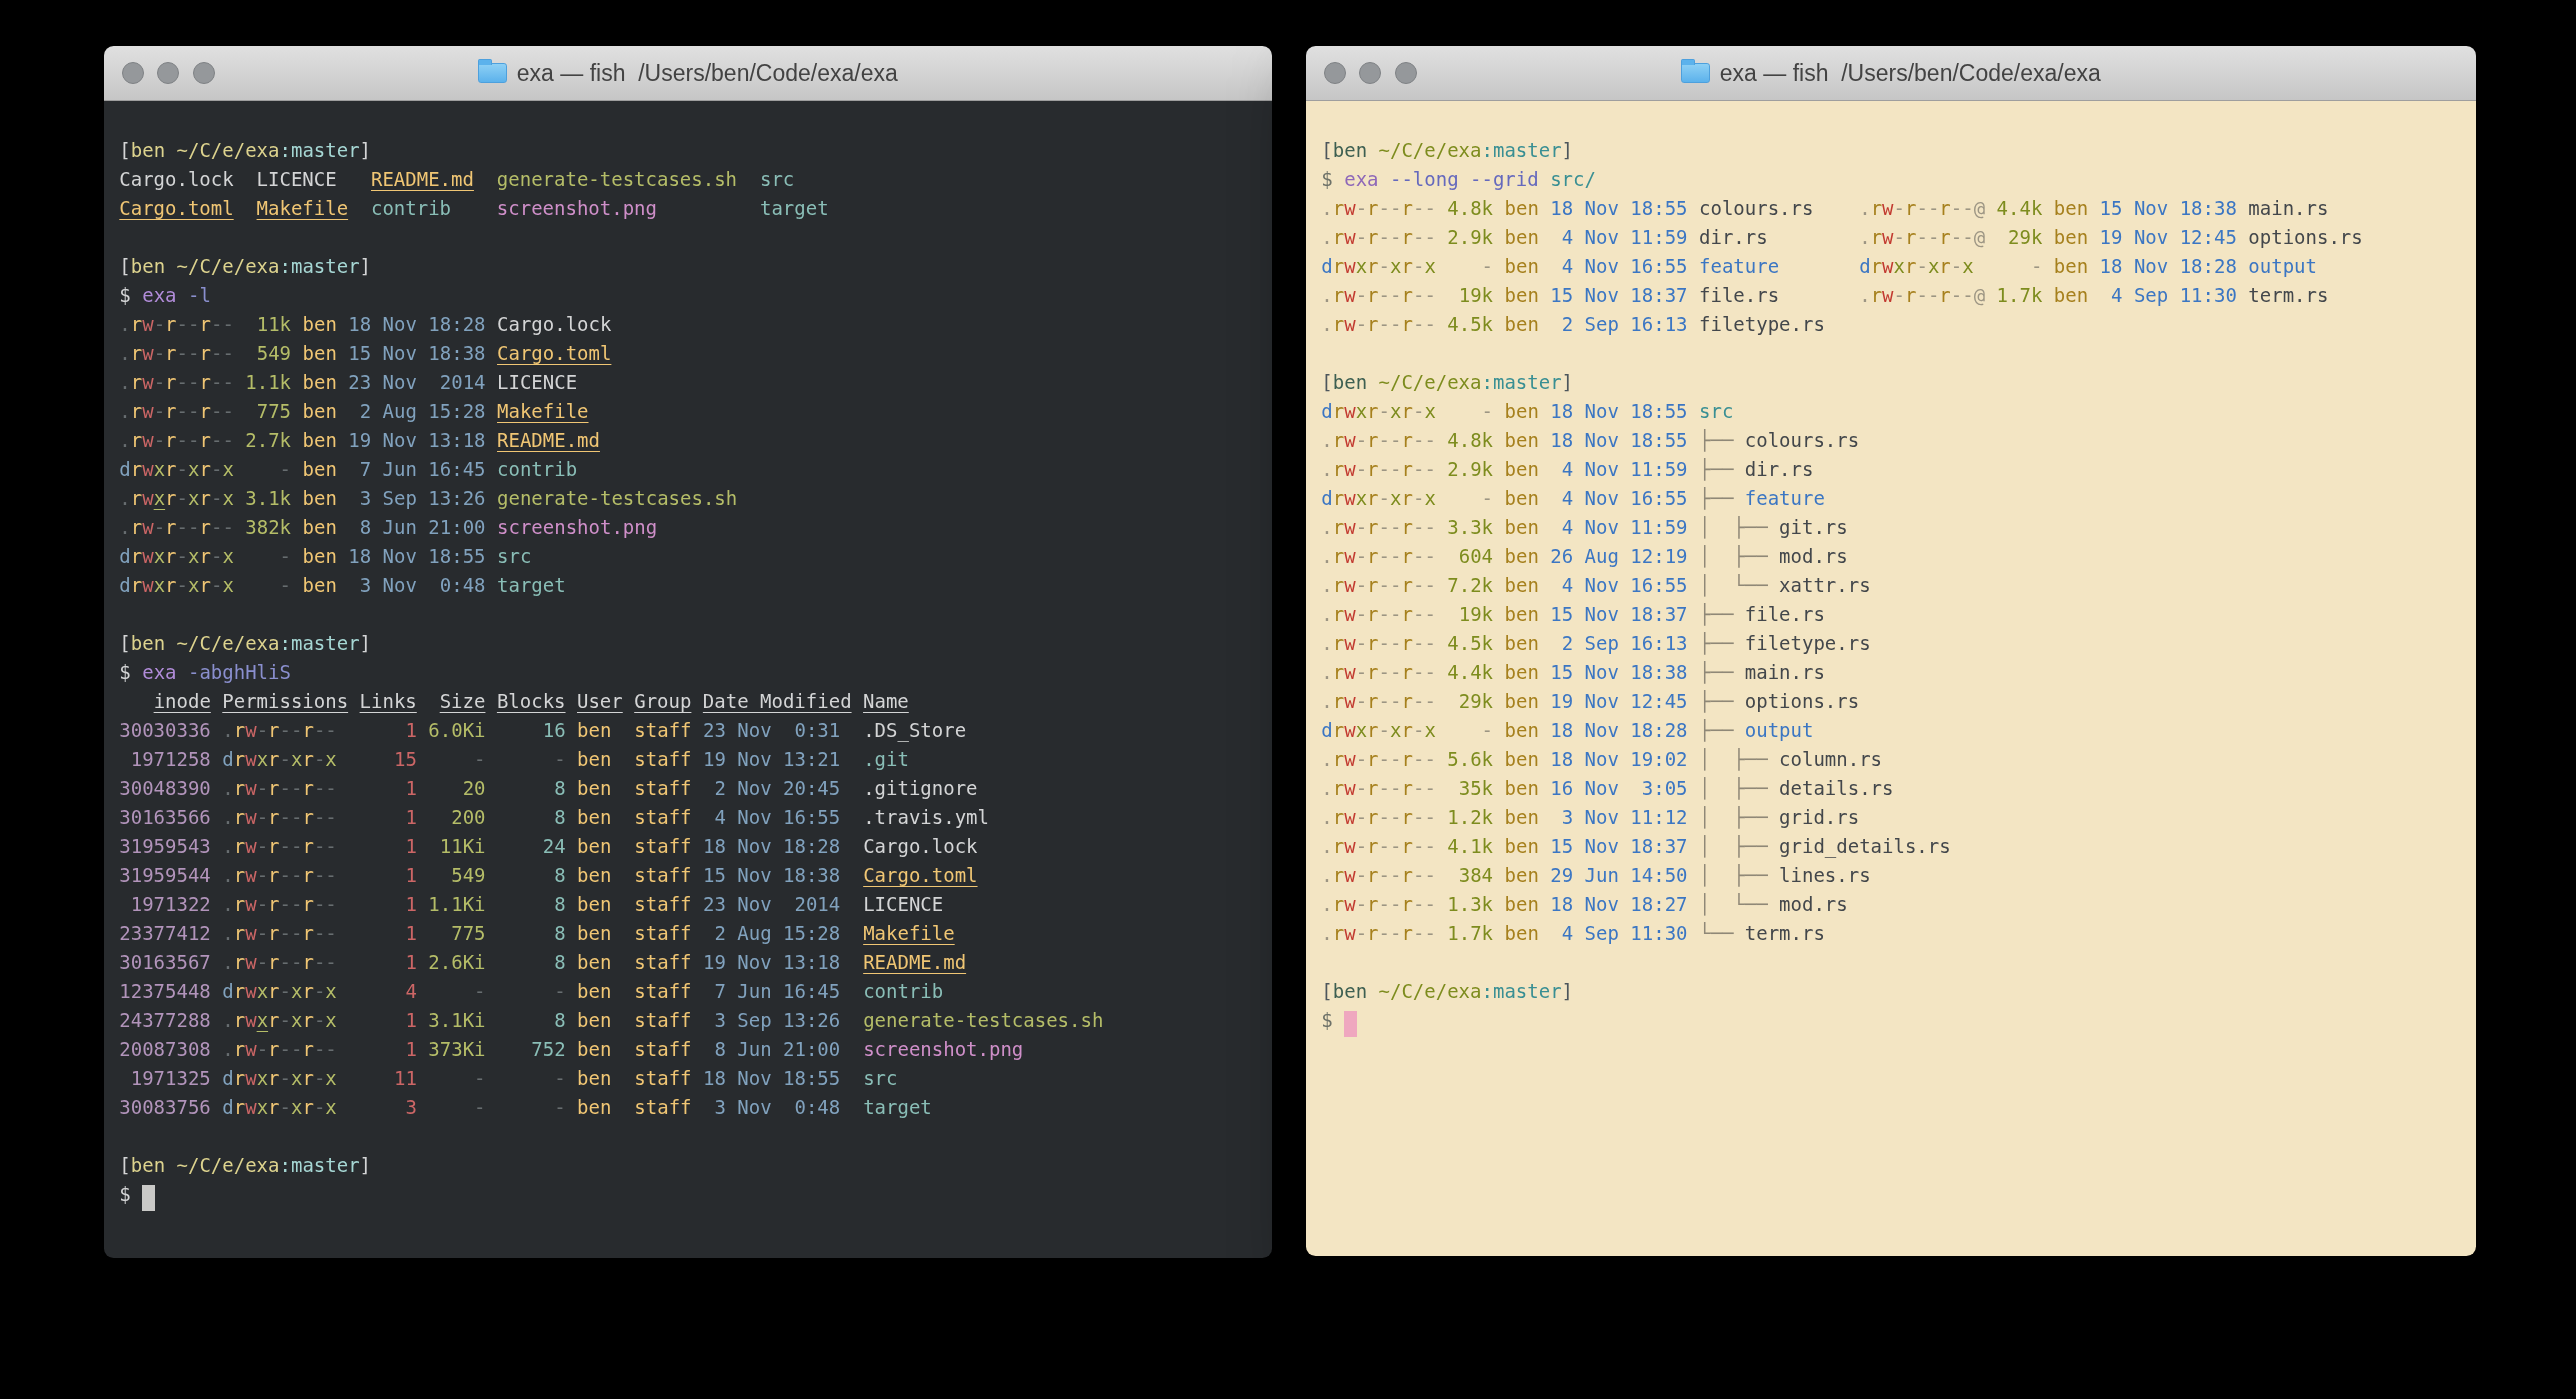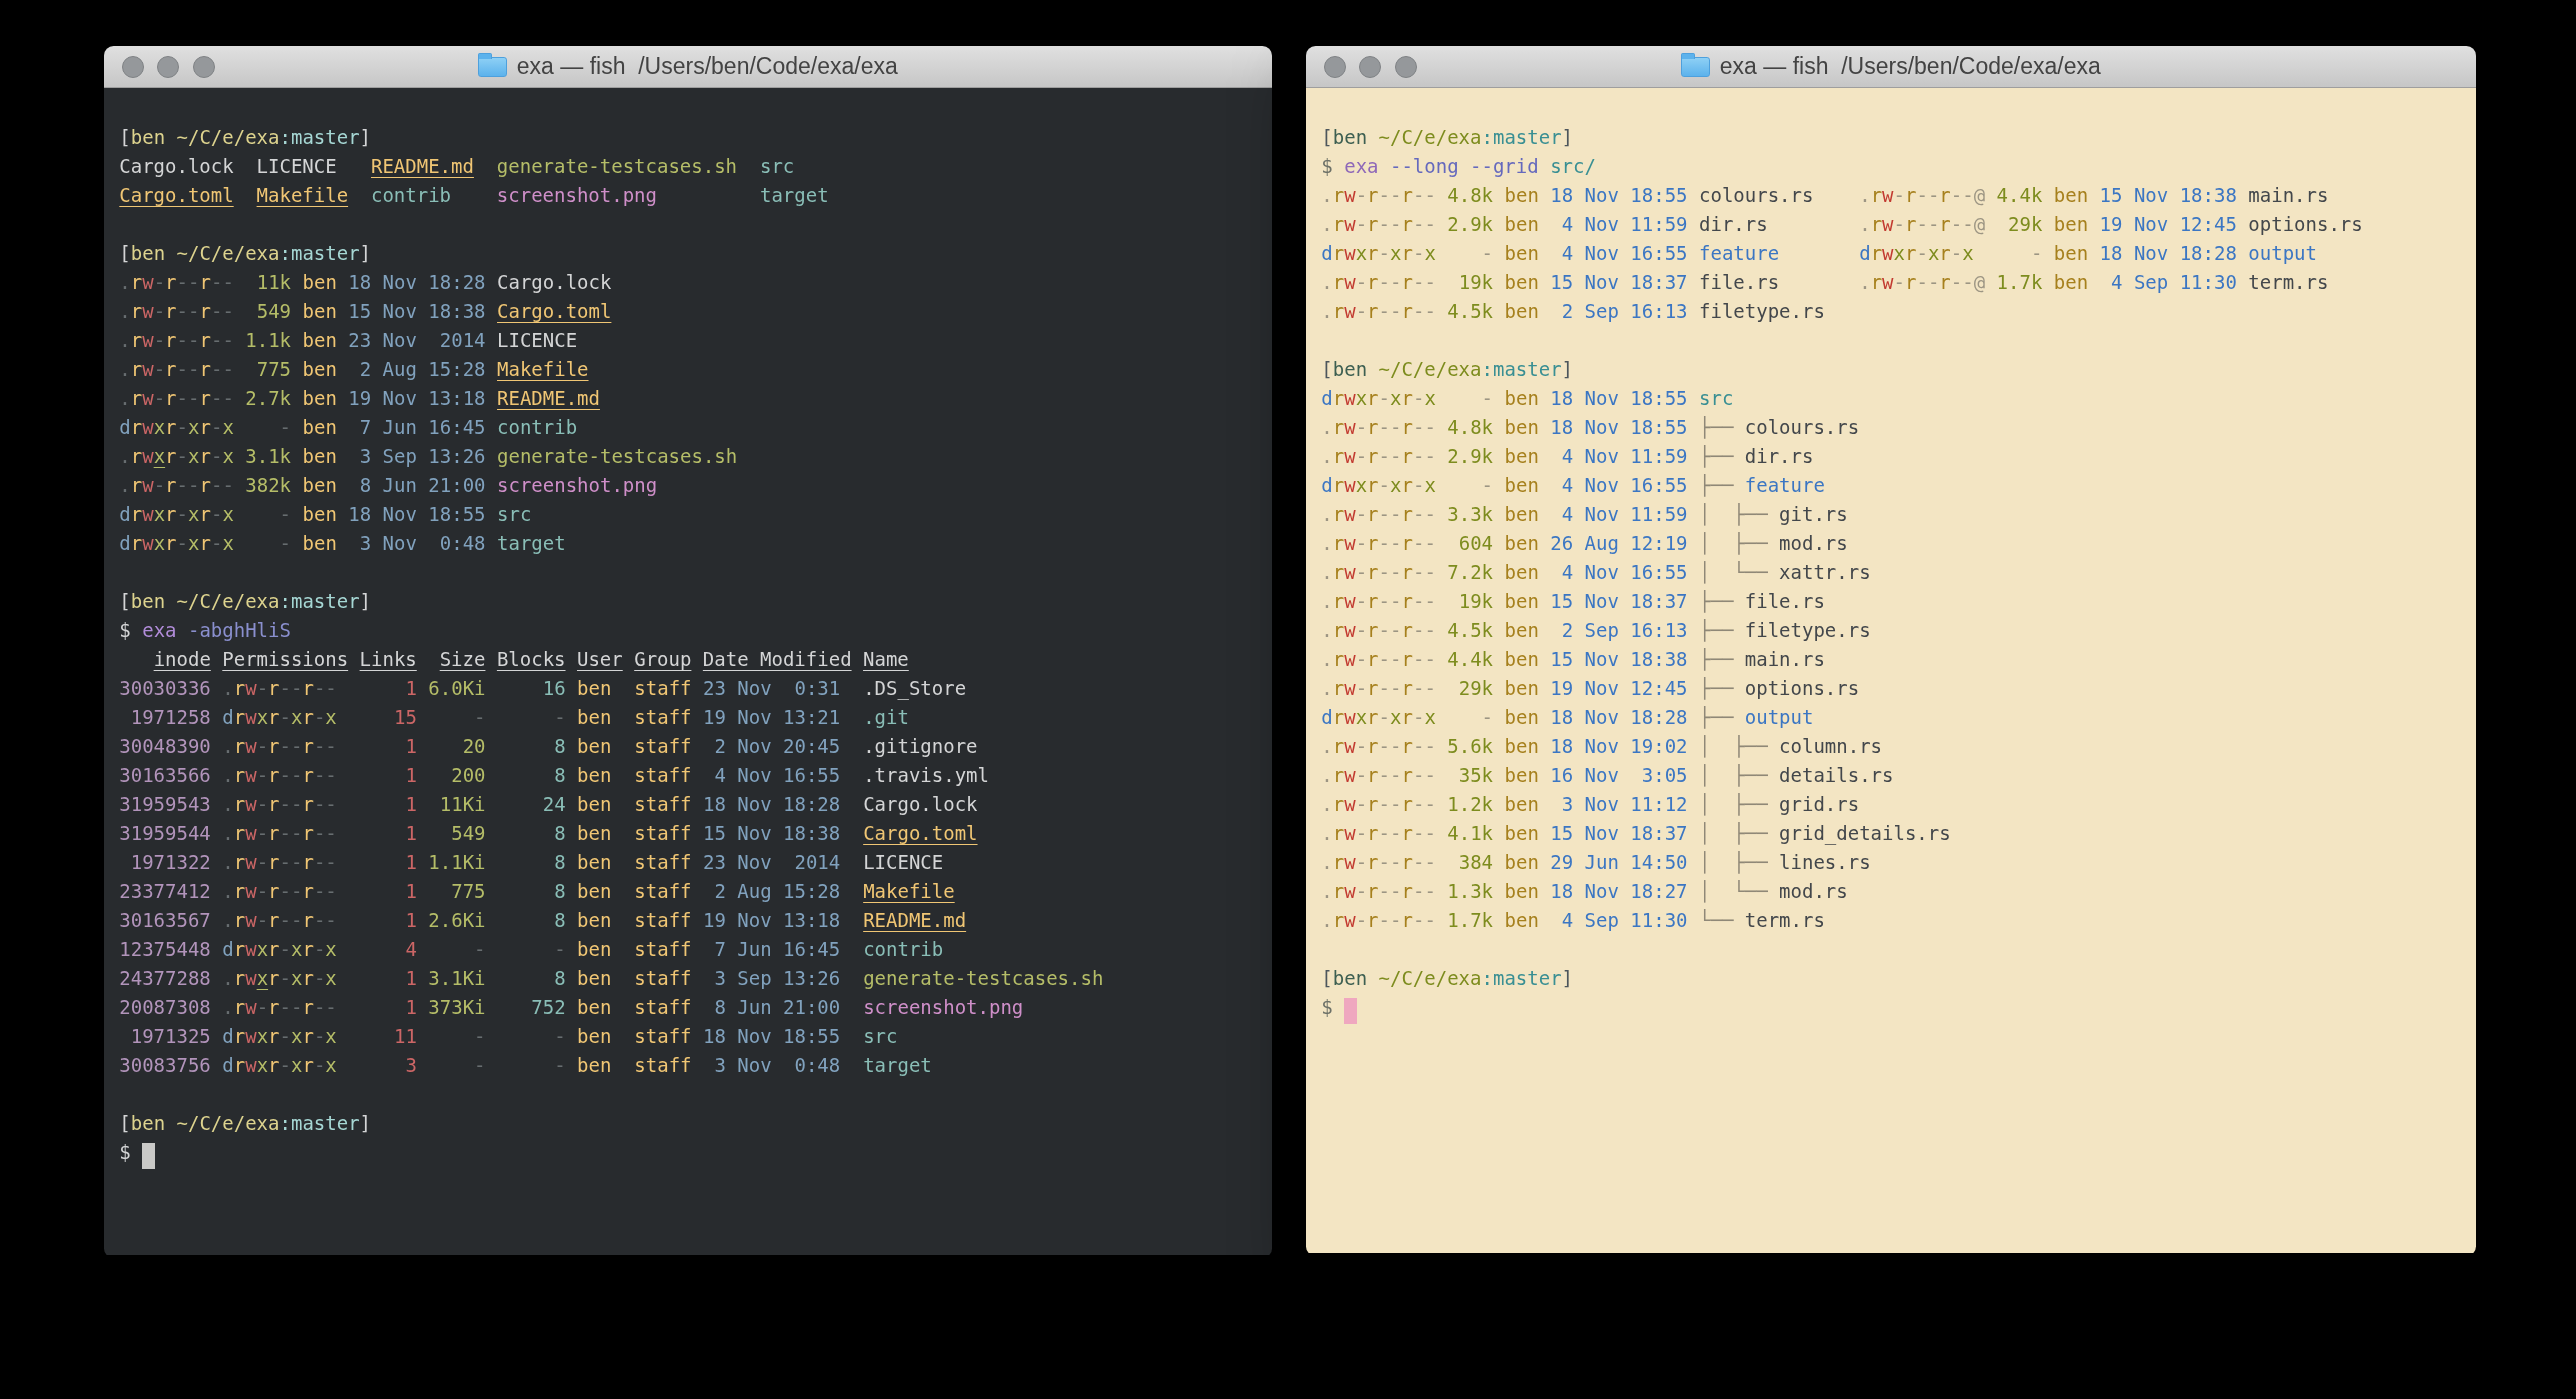--- a/index.html
+++ b/index.html
@@ -8,21 +8,21 @@
     width:2576px; height:1400px; position:relative; overflow:hidden;
     font-family:"Liberation Sans", sans-serif;
   }
   .window {
     position:absolute; border-radius:9.6px; overflow:hidden;
     box-shadow:0 29px 67px rgba(0,0,0,0.6);
   }
   .win-left  { left:104px;  top:46px; width:1168px; height:1212px; }
   .win-right { left:1306px; top:46px; width:1170px; height:1210px; }
   .titlebar {
-    height:42px; position:relative;
+    height:55px; position:relative;
     background:linear-gradient(180deg,#e0e0e0 0%,#d2d2d2 55%,#c6c6c6 100%);
     border-bottom:1px solid #9e9e9e;
     display:flex; align-items:center;
   }
   .traffic { position:absolute; left:18px; top:0; height:100%; display:flex; align-items:center; gap:13.4px; }
   .tbtn {
     width:22px; height:22px; border-radius:50%;
     background:#95989b; border:1px solid #7f8285; cursor:default;
   }
   .title-wrap {
@@ -65,20 +65,21 @@
       <span class="folder"></span>
       <span class="wtitle">exa — fish  /Users/ben/Code/exa/exa</span>
     </div>
   </div>
   <div class="term" style="background: rgb(40, 43, 46); color: rgb(212, 213, 214);">
       <div class="tline"><span style="color: rgb(212, 213, 214);">[</span><span style="color: rgb(221, 211, 142);">ben</span><span> </span><span style="color: rgb(221, 211, 142);">~/C/e/exa</span><span style="color: rgb(166, 215, 212);">:</span><span style="color: rgb(166, 215, 212);">master</span><span style="color: rgb(212, 213, 214);">]</span></div>
       <div class="tline"><span style="color: rgb(212, 213, 214);">Cargo.lock</span><span>  </span><span style="color: rgb(212, 213, 214);">LICENCE</span><span>   </span><span class="u" style="color: rgb(240, 198, 116);">README.md</span><span>  </span><span style="color: rgb(181, 189, 104);">generate-testcases.sh</span><span>  </span><span style="color: rgb(138, 190, 183);">src</span></div>
       <div class="tline"><span class="u" style="color: rgb(240, 198, 116);">Cargo.toml</span><span>  </span><span class="u" style="color: rgb(240, 198, 116);">Makefile</span><span>  </span><span style="color: rgb(138, 190, 183);">contrib</span><span>    </span><span style="color: rgb(207, 143, 201);">screenshot.png</span><span>         </span><span style="color: rgb(138, 190, 183);">target</span></div>
       <div class="tline"><span>&nbsp;</span></div>
       <div class="tline"><span style="color: rgb(212, 213, 214);">[</span><span style="color: rgb(221, 211, 142);">ben</span><span> </span><span style="color: rgb(221, 211, 142);">~/C/e/exa</span><span style="color: rgb(166, 215, 212);">:</span><span style="color: rgb(166, 215, 212);">master</span><span style="color: rgb(212, 213, 214);">]</span></div>
+      <div class="tline"><span style="color: rgb(212, 213, 214);">$ </span><span style="color: rgb(177, 140, 217);">exa</span><span> </span><span style="color: rgb(138, 143, 206);">-l</span></div>
       <div class="tline"><span style="color: rgb(103, 109, 112);">.</span><span style="color: rgb(240, 198, 116);">r</span><span style="color: rgb(204, 102, 102);">w</span><span style="color: rgb(103, 109, 112);">-</span><span style="color: rgb(240, 198, 116);">r</span><span style="color: rgb(103, 109, 112);">-</span><span style="color: rgb(103, 109, 112);">-</span><span style="color: rgb(240, 198, 116);">r</span><span style="color: rgb(103, 109, 112);">-</span><span style="color: rgb(103, 109, 112);">-</span><span> </span><span style="color: rgb(181, 189, 104);"> 11k</span><span> </span><span style="color: rgb(240, 198, 116);">ben</span><span> </span><span style="color: rgb(129, 162, 190);">18 Nov 18:28</span><span> </span><span style="color: rgb(212, 213, 214);">Cargo.lock</span></div>
       <div class="tline"><span style="color: rgb(103, 109, 112);">.</span><span style="color: rgb(240, 198, 116);">r</span><span style="color: rgb(204, 102, 102);">w</span><span style="color: rgb(103, 109, 112);">-</span><span style="color: rgb(240, 198, 116);">r</span><span style="color: rgb(103, 109, 112);">-</span><span style="color: rgb(103, 109, 112);">-</span><span style="color: rgb(240, 198, 116);">r</span><span style="color: rgb(103, 109, 112);">-</span><span style="color: rgb(103, 109, 112);">-</span><span> </span><span style="color: rgb(181, 189, 104);"> 549</span><span> </span><span style="color: rgb(240, 198, 116);">ben</span><span> </span><span style="color: rgb(129, 162, 190);">15 Nov 18:38</span><span> </span><span class="u" style="color: rgb(240, 198, 116);">Cargo.toml</span></div>
       <div class="tline"><span style="color: rgb(103, 109, 112);">.</span><span style="color: rgb(240, 198, 116);">r</span><span style="color: rgb(204, 102, 102);">w</span><span style="color: rgb(103, 109, 112);">-</span><span style="color: rgb(240, 198, 116);">r</span><span style="color: rgb(103, 109, 112);">-</span><span style="color: rgb(103, 109, 112);">-</span><span style="color: rgb(240, 198, 116);">r</span><span style="color: rgb(103, 109, 112);">-</span><span style="color: rgb(103, 109, 112);">-</span><span> </span><span style="color: rgb(181, 189, 104);">1.1k</span><span> </span><span style="color: rgb(240, 198, 116);">ben</span><span> </span><span style="color: rgb(129, 162, 190);">23 Nov  2014</span><span> </span><span style="color: rgb(212, 213, 214);">LICENCE</span></div>
       <div class="tline"><span style="color: rgb(103, 109, 112);">.</span><span style="color: rgb(240, 198, 116);">r</span><span style="color: rgb(204, 102, 102);">w</span><span style="color: rgb(103, 109, 112);">-</span><span style="color: rgb(240, 198, 116);">r</span><span style="color: rgb(103, 109, 112);">-</span><span style="color: rgb(103, 109, 112);">-</span><span style="color: rgb(240, 198, 116);">r</span><span style="color: rgb(103, 109, 112);">-</span><span style="color: rgb(103, 109, 112);">-</span><span> </span><span style="color: rgb(181, 189, 104);"> 775</span><span> </span><span style="color: rgb(240, 198, 116);">ben</span><span> </span><span style="color: rgb(129, 162, 190);"> 2 Aug 15:28</span><span> </span><span class="u" style="color: rgb(240, 198, 116);">Makefile</span></div>
       <div class="tline"><span style="color: rgb(103, 109, 112);">.</span><span style="color: rgb(240, 198, 116);">r</span><span style="color: rgb(204, 102, 102);">w</span><span style="color: rgb(103, 109, 112);">-</span><span style="color: rgb(240, 198, 116);">r</span><span style="color: rgb(103, 109, 112);">-</span><span style="color: rgb(103, 109, 112);">-</span><span style="color: rgb(240, 198, 116);">r</span><span style="color: rgb(103, 109, 112);">-</span><span style="color: rgb(103, 109, 112);">-</span><span> </span><span style="color: rgb(181, 189, 104);">2.7k</span><span> </span><span style="color: rgb(240, 198, 116);">ben</span><span> </span><span style="color: rgb(129, 162, 190);">19 Nov 13:18</span><span> </span><span class="u" style="color: rgb(240, 198, 116);">README.md</span></div>
       <div class="tline"><span style="color: rgb(129, 162, 190);">d</span><span style="color: rgb(240, 198, 116);">r</span><span style="color: rgb(204, 102, 102);">w</span><span style="color: rgb(181, 189, 104);">x</span><span style="color: rgb(240, 198, 116);">r</span><span style="color: rgb(103, 109, 112);">-</span><span style="color: rgb(181, 189, 104);">x</span><span style="color: rgb(240, 198, 116);">r</span><span style="color: rgb(103, 109, 112);">-</span><span style="color: rgb(181, 189, 104);">x</span><span> </span><span style="color: rgb(103, 109, 112);">   -</span><span> </span><span style="color: rgb(240, 198, 116);">ben</span><span> </span><span style="color: rgb(129, 162, 190);"> 7 Jun 16:45</span><span> </span><span style="color: rgb(138, 190, 183);">contrib</span></div>
       <div class="tline"><span style="color: rgb(103, 109, 112);">.</span><span style="color: rgb(240, 198, 116);">r</span><span style="color: rgb(204, 102, 102);">w</span><span class="u" style="color: rgb(181, 189, 104);">x</span><span style="color: rgb(240, 198, 116);">r</span><span style="color: rgb(103, 109, 112);">-</span><span style="color: rgb(181, 189, 104);">x</span><span style="color: rgb(240, 198, 116);">r</span><span style="color: rgb(103, 109, 112);">-</span><span style="color: rgb(181, 189, 104);">x</span><span> </span><span style="color: rgb(181, 189, 104);">3.1k</span><span> </span><span style="color: rgb(240, 198, 116);">ben</span><span> </span><span style="color: rgb(129, 162, 190);"> 3 Sep 13:26</span><span> </span><span style="color: rgb(181, 189, 104);">generate-testcases.sh</span></div>
       <div class="tline"><span style="color: rgb(103, 109, 112);">.</span><span style="color: rgb(240, 198, 116);">r</span><span style="color: rgb(204, 102, 102);">w</span><span style="color: rgb(103, 109, 112);">-</span><span style="color: rgb(240, 198, 116);">r</span><span style="color: rgb(103, 109, 112);">-</span><span style="color: rgb(103, 109, 112);">-</span><span style="color: rgb(240, 198, 116);">r</span><span style="color: rgb(103, 109, 112);">-</span><span style="color: rgb(103, 109, 112);">-</span><span> </span><span style="color: rgb(181, 189, 104);">382k</span><span> </span><span style="color: rgb(240, 198, 116);">ben</span><span> </span><span style="color: rgb(129, 162, 190);"> 8 Jun 21:00</span><span> </span><span style="color: rgb(207, 143, 201);">screenshot.png</span></div>
       <div class="tline"><span style="color: rgb(129, 162, 190);">d</span><span style="color: rgb(240, 198, 116);">r</span><span style="color: rgb(204, 102, 102);">w</span><span style="color: rgb(181, 189, 104);">x</span><span style="color: rgb(240, 198, 116);">r</span><span style="color: rgb(103, 109, 112);">-</span><span style="color: rgb(181, 189, 104);">x</span><span style="color: rgb(240, 198, 116);">r</span><span style="color: rgb(103, 109, 112);">-</span><span style="color: rgb(181, 189, 104);">x</span><span> </span><span style="color: rgb(103, 109, 112);">   -</span><span> </span><span style="color: rgb(240, 198, 116);">ben</span><span> </span><span style="color: rgb(129, 162, 190);">18 Nov 18:55</span><span> </span><span style="color: rgb(138, 190, 183);">src</span></div>
       <div class="tline"><span style="color: rgb(129, 162, 190);">d</span><span style="color: rgb(240, 198, 116);">r</span><span style="color: rgb(204, 102, 102);">w</span><span style="color: rgb(181, 189, 104);">x</span><span style="color: rgb(240, 198, 116);">r</span><span style="color: rgb(103, 109, 112);">-</span><span style="color: rgb(181, 189, 104);">x</span><span style="color: rgb(240, 198, 116);">r</span><span style="color: rgb(103, 109, 112);">-</span><span style="color: rgb(181, 189, 104);">x</span><span> </span><span style="color: rgb(103, 109, 112);">   -</span><span> </span><span style="color: rgb(240, 198, 116);">ben</span><span> </span><span style="color: rgb(129, 162, 190);"> 3 Nov  0:48</span><span> </span><span style="color: rgb(138, 190, 183);">target</span></div>

